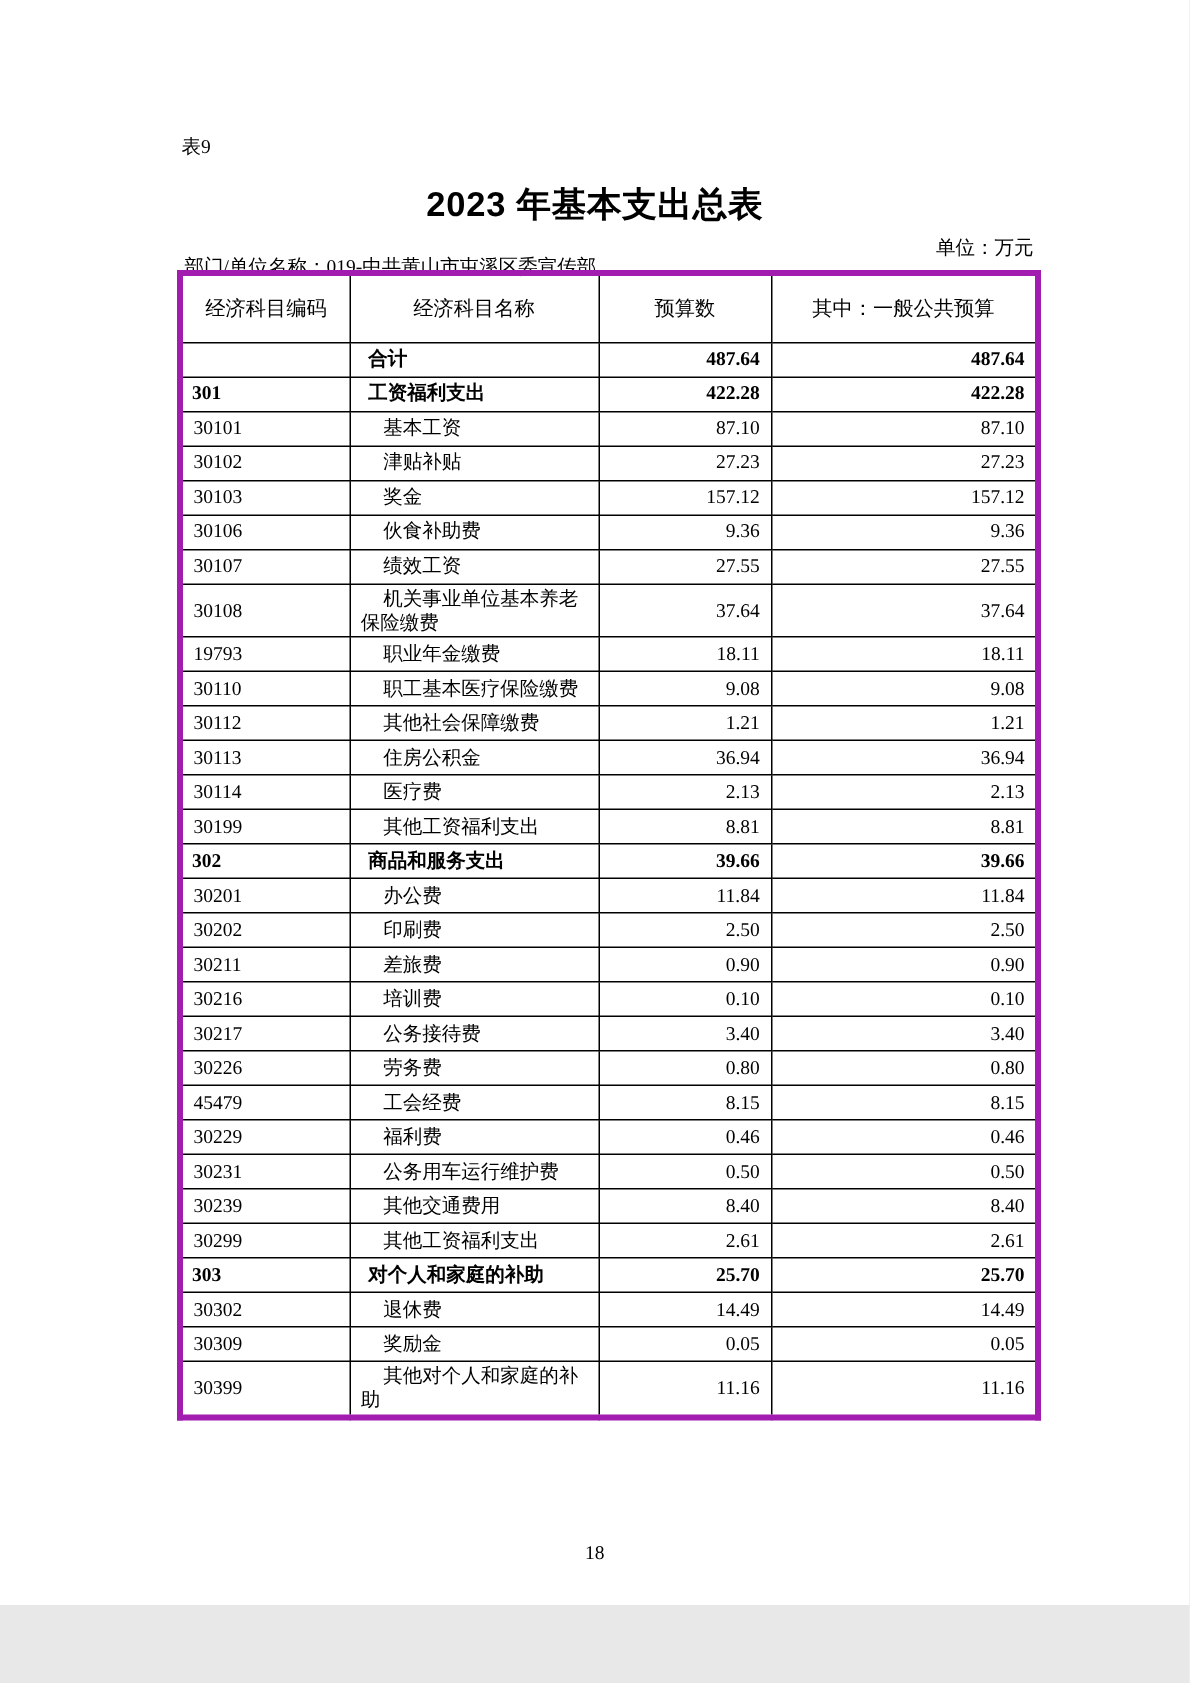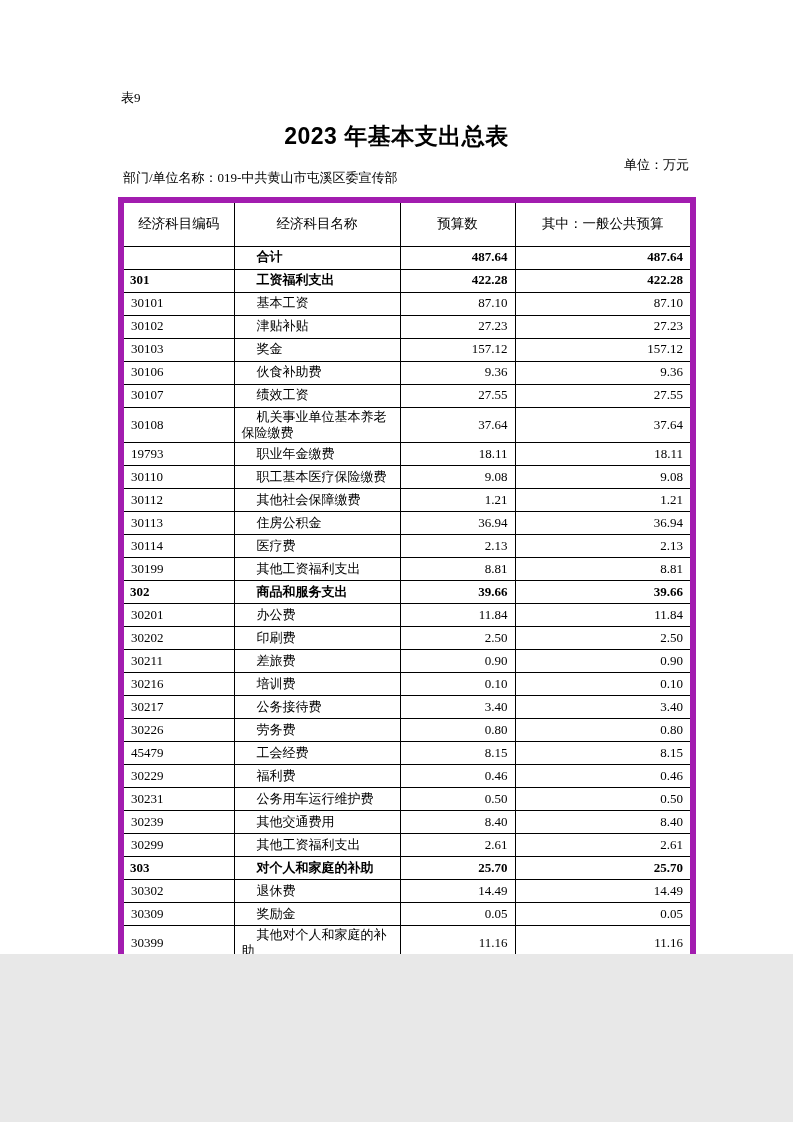--- a/index.html
+++ b/index.html
@@ -4,21 +4,21 @@
 <style>
   * { box-sizing: border-box; margin: 0; padding: 0; }
   html, body { background: #e8e8e8; }
   body {
     width: 793px; height: 1122px;
     font-family: "Liberation Serif", "DejaVu Serif", serif;
     color: #000;
   }
   .page {
     position: relative;
-    width: 793px; height: 954px;
+    width: 793px; height: 1070px;
     background: #ffffff;
     overflow: hidden;
   }
   .table-label {
     position: absolute; left: 121px; top: 89px;
     font-size: 13px;
   }
   .doc-title {
     position: absolute; left: 0; top: 121px; width: 100%;
     text-align: center;
@@ -29,25 +29,25 @@
   }
   .unit-label {
     position: absolute; right: 104px; top: 156px;
     font-size: 13px;
   }
   .dept-label {
     position: absolute; left: 123px; top: 169px;
     font-size: 13px;
   }
   table.budget-table {
-    position: absolute; left: 118px; top: 197px;
+    position: absolute; left: 118px; top: 180px;
     width: 572px;
     border-collapse: collapse;
     table-layout: fixed;
-    border: 6px solid #a21caf;
+    border: 4px solid #a21caf;
   }
   .budget-table th, .budget-table td {
     border: 1px solid #000;
     overflow: hidden;
   }
   .budget-table th {
     height: 46px;
     font-weight: normal;
     font-size: 13.5px;
     text-align: center;
@@ -57,21 +57,21 @@
     height: 23px;
     font-size: 13px;
     line-height: 1.25;
     padding: 1px 7px;
     vertical-align: middle;
   }
   .budget-table td.num { text-align: right; }
   .budget-table td.code { text-align: left; }
   tr.level-total td, tr.level-category td { font-weight: bold; }
   tr.level-total td.code, tr.level-category td.code { padding-left: 6px; }
-  tr.level-total td.name, tr.level-category td.name { padding-left: 22px; }
+  tr.level-total td.name, tr.level-category td.name { padding-left: 12px; }
   tr.level-item td.code { }
   tr.level-item td.name { padding-left: 7px; text-indent: 15px; }
   .page-number {
     position: absolute; left: 0; top: 1027px; width: 100%;
     text-align: center;
     font-size: 13px;
   }
 </style>
 </head>
 <body>

